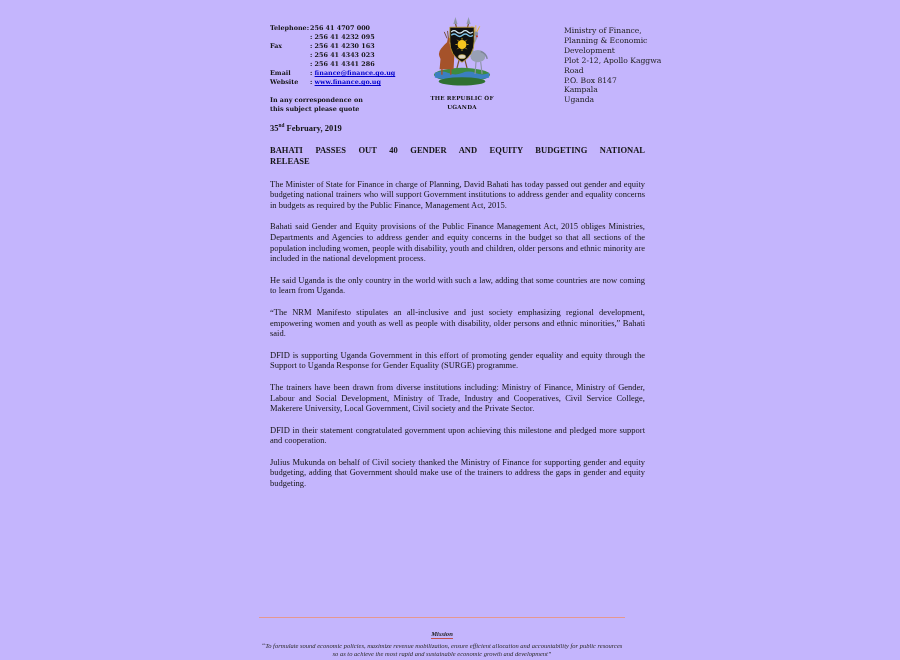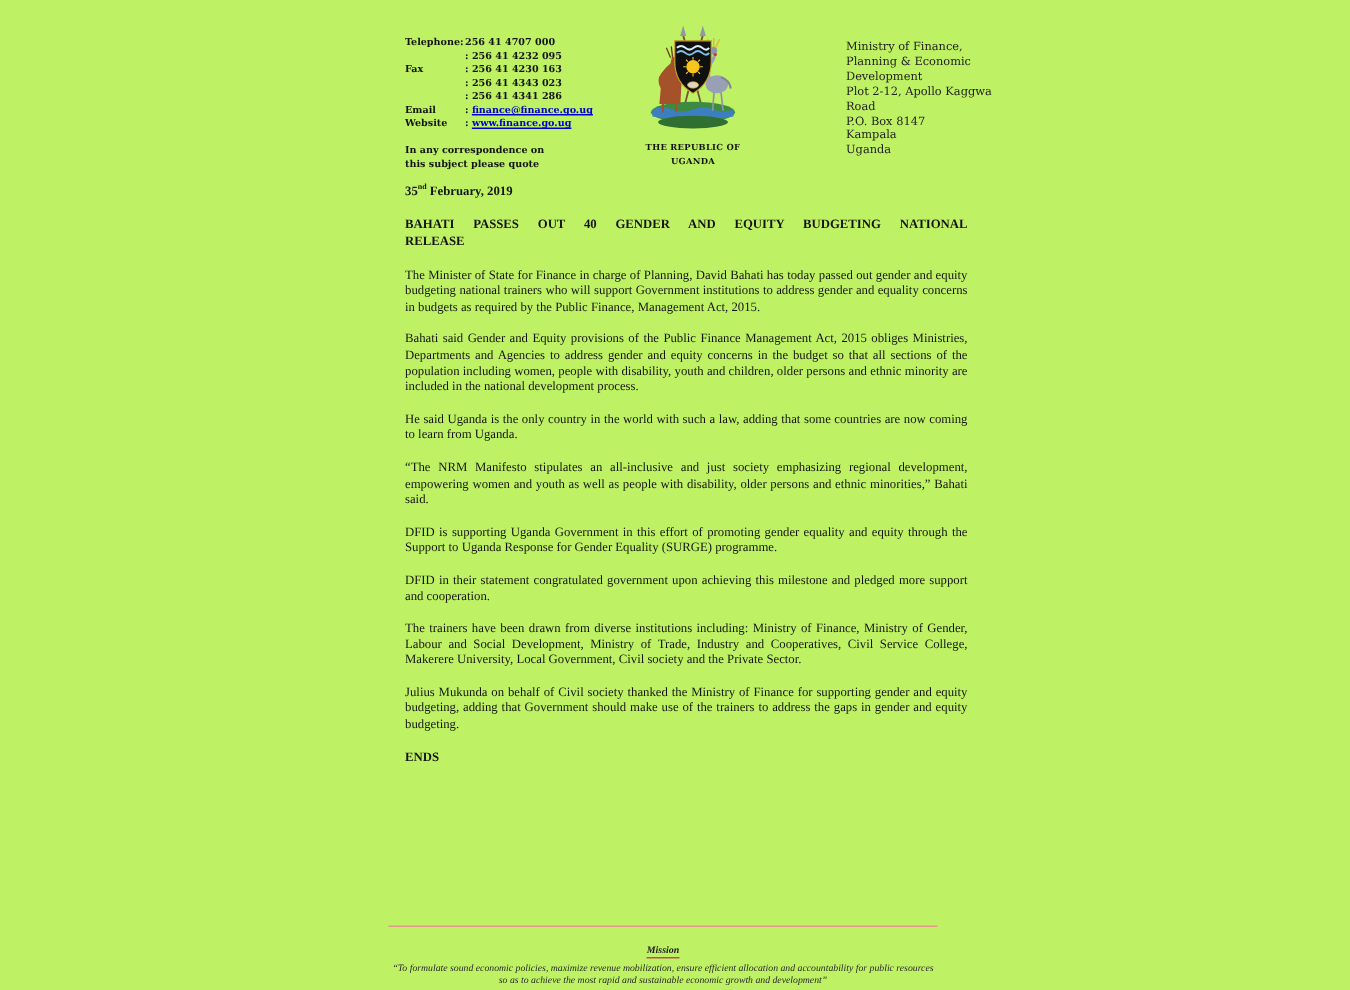--- a/index.html
+++ b/index.html
@@ -1,17 +1,17 @@
 <!DOCTYPE html>
 <html><head>
 <meta charset="utf-8">
 <style>
   html,body { margin:0; padding:0; background:#ffffff; }
   body { width:900px; height:660px; font-family:"Liberation Serif", serif; color:#1b1b1b; }
-  .page { position:relative; width:900px; height:660px; overflow:hidden; background:#bef264; }
+  .page { position:relative; width:900px; height:660px; overflow:hidden; background:#c4b5fd; }
 
   
   .contact { position:absolute; left:270px; top:24px; width:178px;
              font-family:"DejaVu Serif", serif; font-weight:bold;
              font-size:6.4px; line-height:9px; color:#141414; }
   .c-row { display:flex; }
   .c-label { width:40px; flex:none; }
   .c-val { flex:1; }
   .link { color:#0000cc; text-decoration:underline; cursor:pointer; }
   .c-note { margin-top:9px; white-space:pre-line; }
@@ -161,25 +161,24 @@
     <div class="headline">
       <span class="hl1">BAHATI PASSES OUT 40 GENDER AND EQUITY BUDGETING NATIONAL</span>
       <span class="hl2">RELEASE</span>
     </div>
 
     <p>The Minister of State for Finance in charge of Planning, David Bahati has today passed out gender and equity budgeting national trainers who will support Government institutions to address gender and equality concerns in budgets as required by the Public Finance, Management Act, 2015.</p>
     <p>Bahati said Gender and Equity provisions of the Public Finance Management Act, 2015 obliges Ministries, Departments and Agencies to address gender and equity concerns in the budget so that all sections of the population including women, people with disability, youth and children, older persons and ethnic minority are included in the national development process.</p>
     <p>He said Uganda is the only country in the world with such a law, adding that some countries are now coming to learn from Uganda.</p>
     <p>“The NRM Manifesto stipulates an all-inclusive and just society emphasizing regional development, empowering women and youth as well as people with disability, older persons and ethnic minorities,” Bahati said.</p>
     <p>DFID is supporting Uganda Government in this effort of promoting gender equality and equity through the Support to Uganda Response for Gender Equality (SURGE) programme.</p>
+    <p>The trainers have been drawn from diverse institutions including: Ministry of Finance, Ministry of Gender, Labour and Social Development, Ministry of Trade, Industry and Cooperatives, Civil Service College, Makerere University, Local Government, Civil society and the Private Sector.</p>
     <p>DFID in their statement congratulated government upon achieving this milestone and pledged more support and cooperation.</p>
-    <p>The trainers have been drawn from diverse institutions including: Ministry of Finance, Ministry of Gender, Labour and Social Development, Ministry of Trade, Industry and Cooperatives, Civil Service College, Makerere University, Local Government, Civil society and the Private Sector.</p>
     <p>Julius Mukunda on behalf of Civil society thanked the Ministry of Finance for supporting gender and equity budgeting, adding that Government should make use of the trainers to address the gaps in gender and equity budgeting.</p>
 
-    <div class="ends">ENDS</div>
   </div>
 
   <div class="footer">
     <div class="footer-rule"></div>
     <div><span class="mission-label">Mission</span></div>
     <div class="mission-quote">“To formulate sound economic policies, maximize revenue mobilization, ensure efficient allocation and accountability for public resources so as to achieve the most rapid and sustainable economic growth and development”</div>
   </div>
 
 </div>
 

